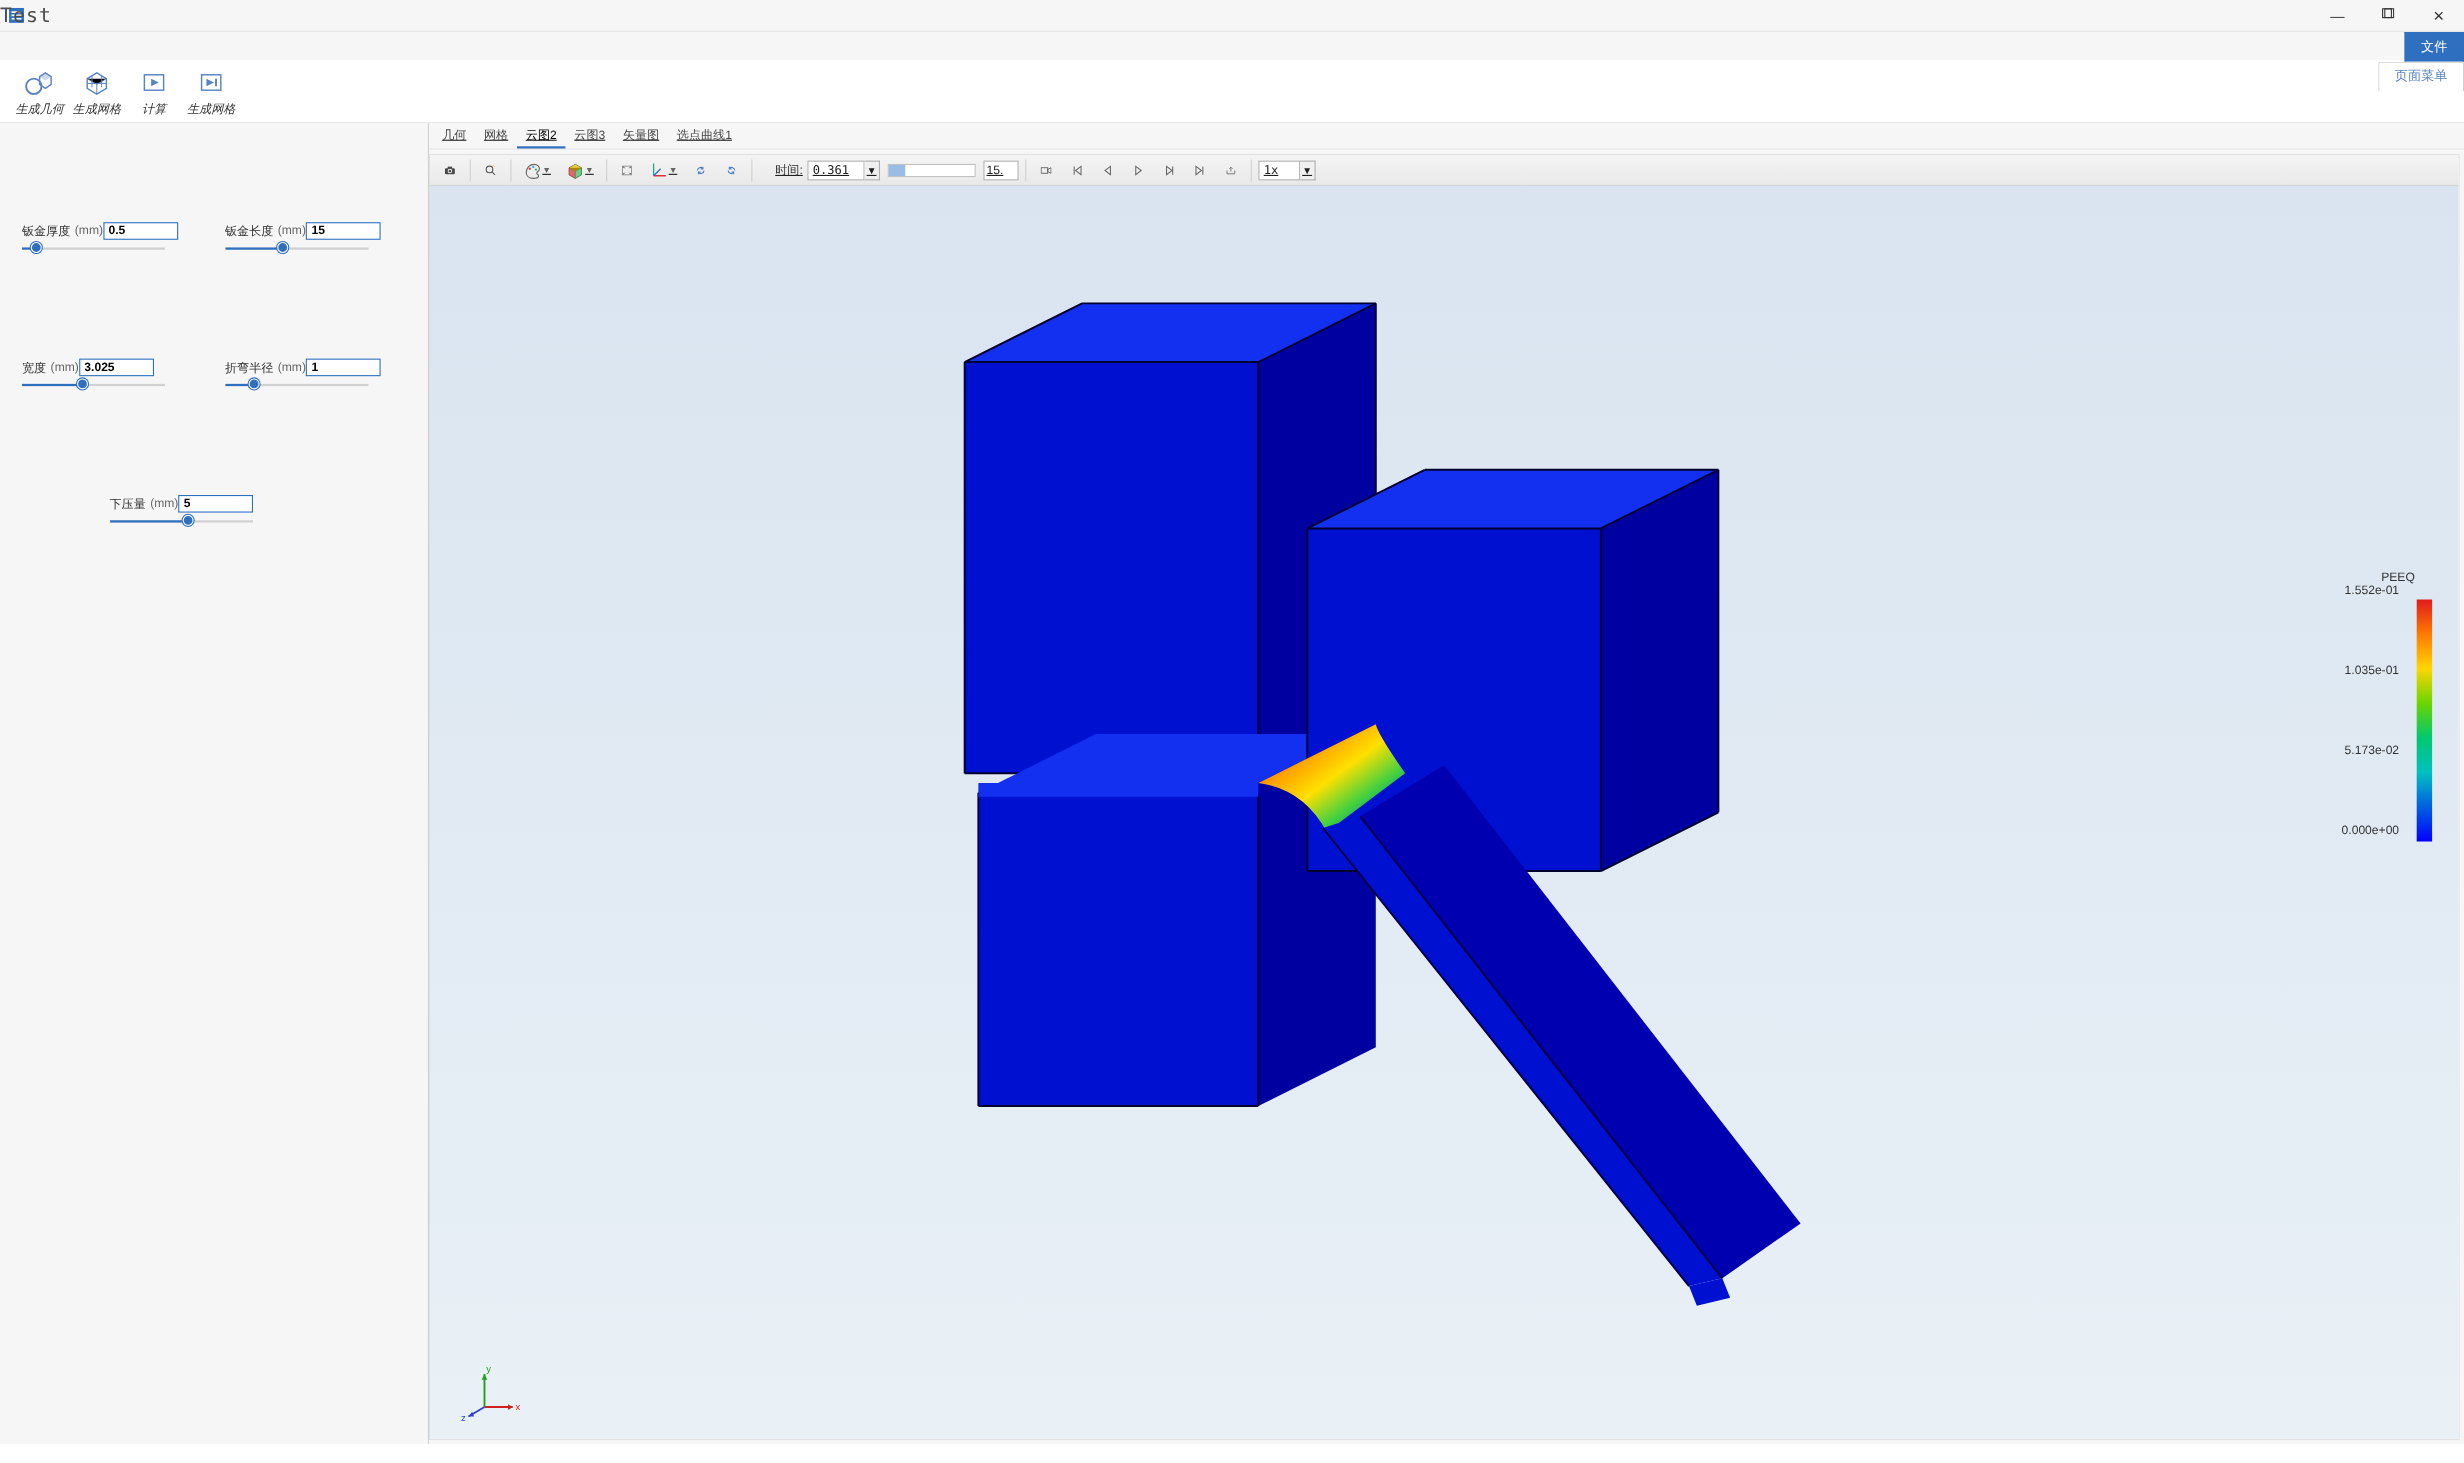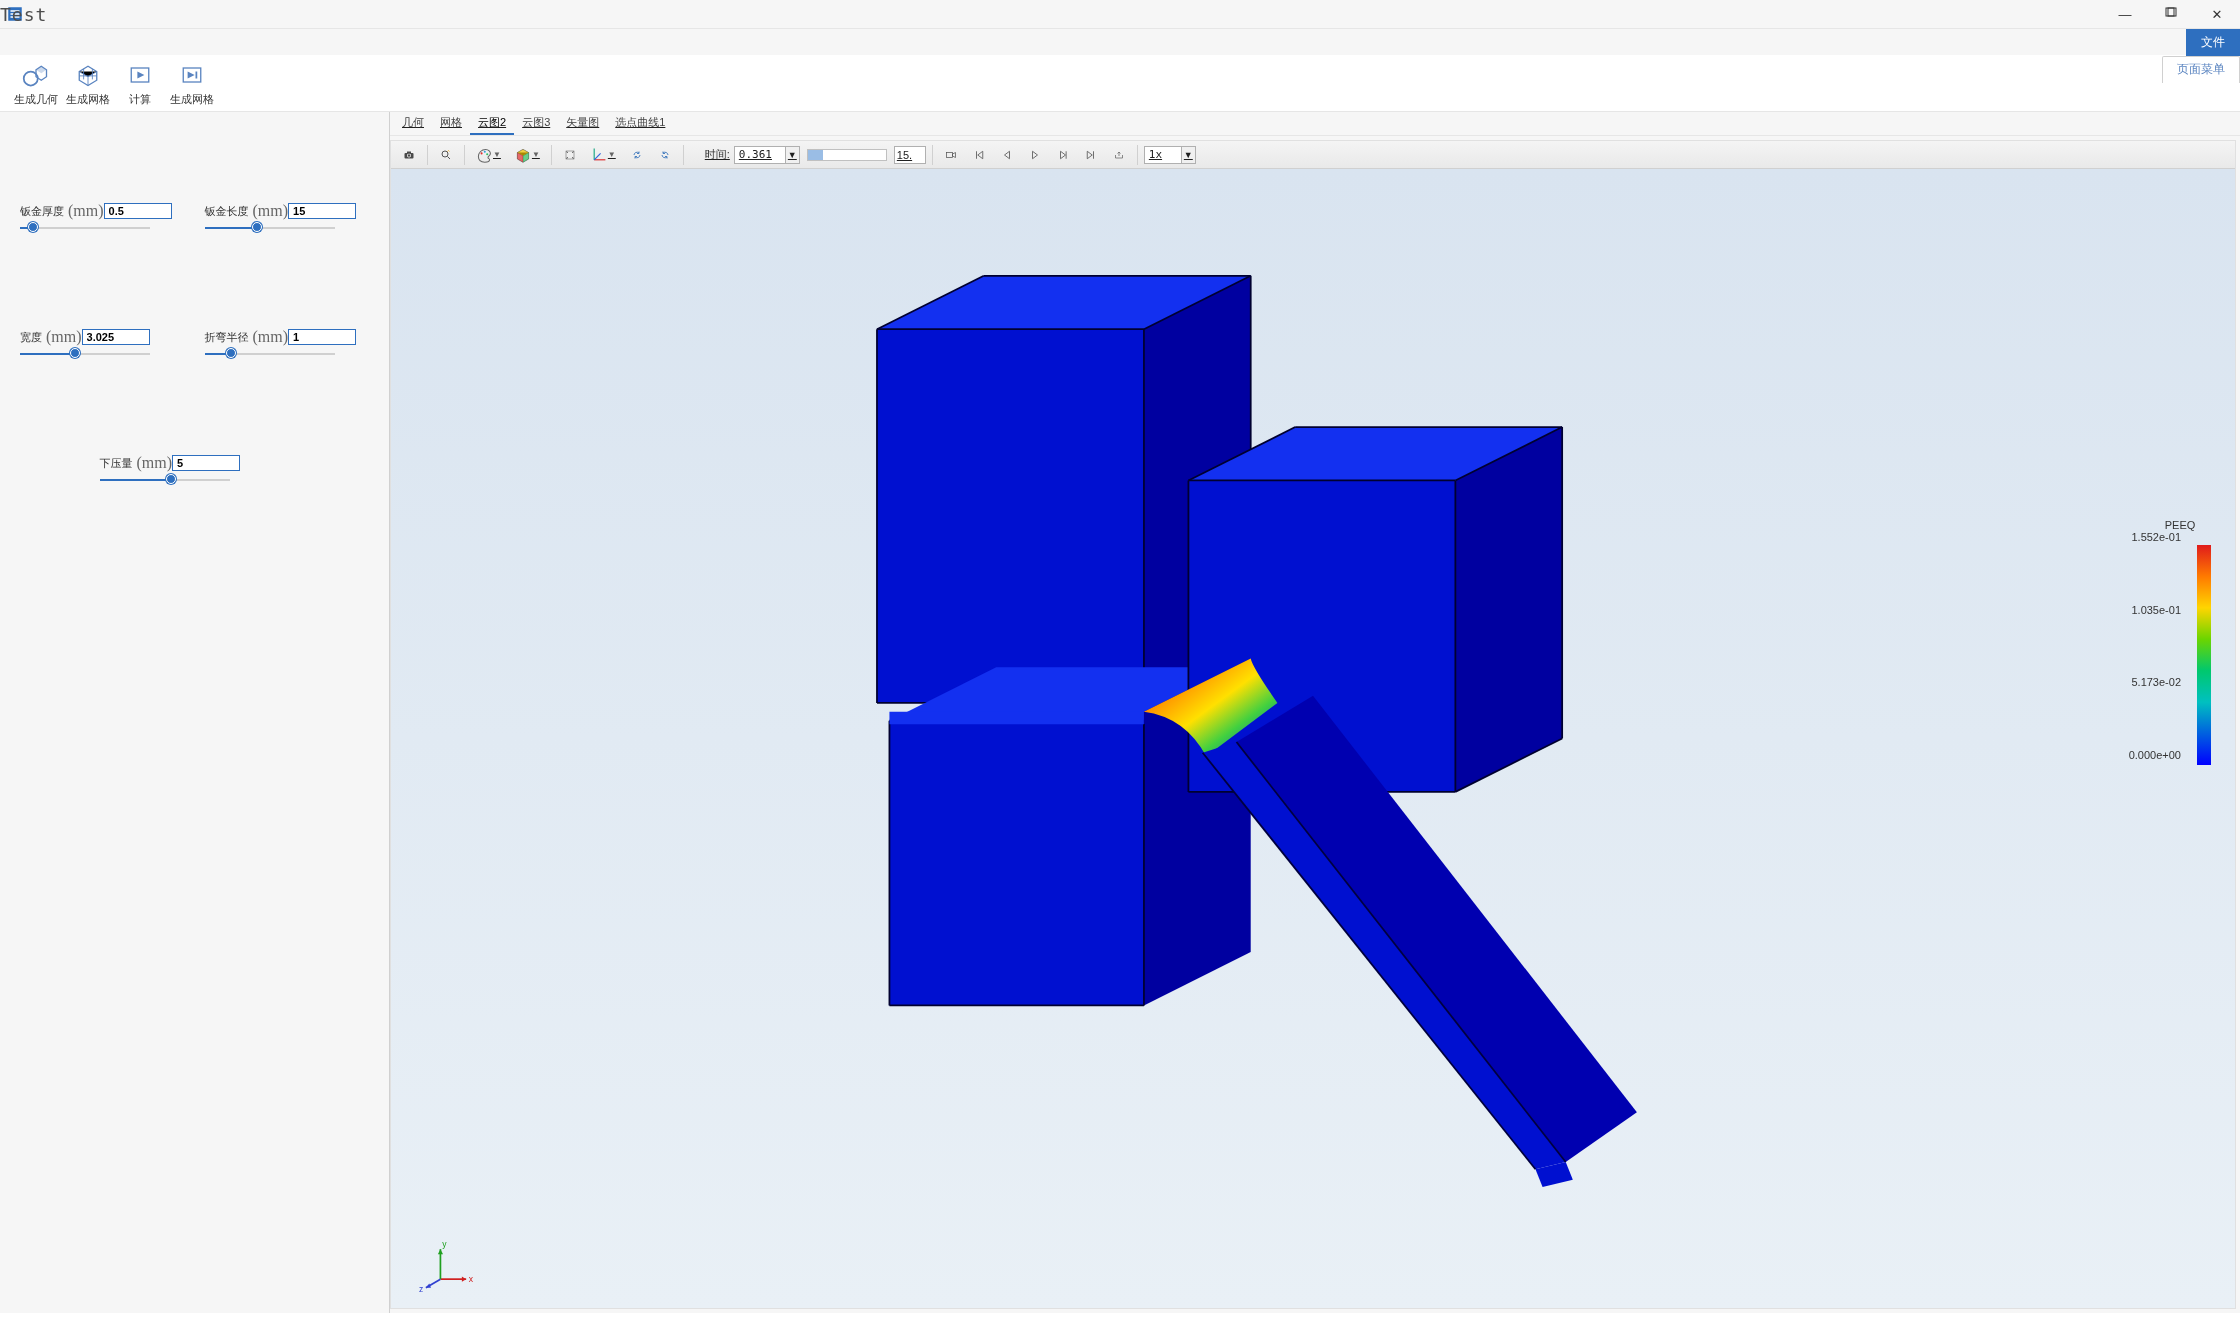--- a/index.html
+++ b/index.html
@@ -64,42 +64,42 @@
   border-top-left-radius:2px;border-top-right-radius:2px;
   color:#5a84c0;
 }
 
 
 .ribbon{
   background:#fff;border-bottom:1px solid var(--border-soft);
   padding:6px 10px 4px;display:flex;
 }
 .ribbon-item{
-  width:52px;text-align:center;font-size:11px;color:#333;
+  width:52px;text-align:center;font-size:11px;color:#333;font-style:italic;
 }
 .ribbon-item svg{display:block;margin:0 auto 3px;}
 
 
 .body{
   display:flex;height:calc(100vh - 29px - 26px - 74px);
   background:var(--panel);
 }
 .panel-left{
   width:390px;border-right:1px solid var(--border);
   padding:90px 20px 0;
   position:relative;
 }
 .panel-left .row{
   display:flex;gap:20px;margin-bottom:96px;
 }
 .param{
   width:170px;
 }
 .param label{font-size:11px;color:#333;margin-right:4px;}
-.param .unit{font-size:16px;color:#666;font-family:Liberation Serif, serif;}
+.param .unit{font-size:11px;color:#666;}
 .param .input-wrap{display:flex;align-items:center;}
 .param input[type=text]{
   width:68px;border:1px solid var(--blue);padding:1px 4px;font-size:11px;
   background:#fff;
   font-weight:bold;
 }
 .param .slider{
   margin-top:4px;height:8px;position:relative;width:130px;
 }
 .param .slider .track{

